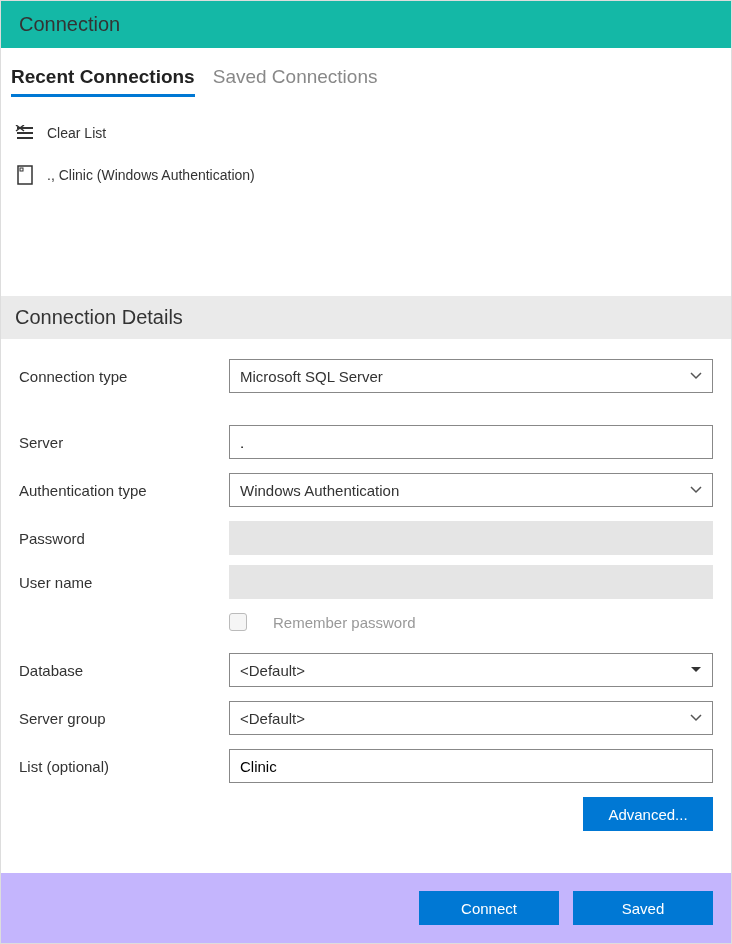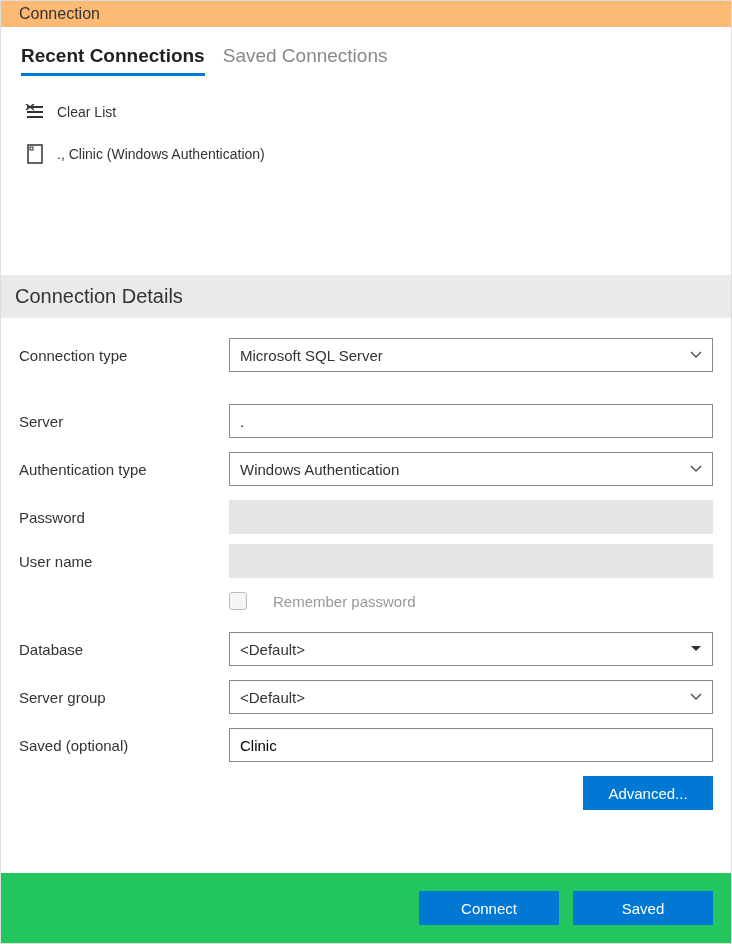--- a/index.html
+++ b/index.html
@@ -8,28 +8,28 @@
       font-size: 14px;
       color: #333;
       width: 732px;
       height: 944px;
       background: #fff;
       border: 1px solid #ddd;
       display: flex;
       flex-direction: column;
     }
     .header-bar {
-      background: #fdba74;
-      padding: 4px 18px;
-      font-size: 16px;
+      background: #14b8a6;
+      padding: 12px 18px;
+      font-size: 20px;
       font-weight: 400;
       color: #333;
     }
     .top-section {
-      padding: 18px 18px 0 20px;
+      padding: 18px 18px 0 10px;
       background: #fff;
       height: 248px;
     }
     .tabs {
       display: flex;
       gap: 18px;
       border-bottom: none;
       margin-bottom: 20px;
       align-items: baseline;
     }
@@ -138,21 +138,21 @@
       min-width: 130px;
       padding: 0 4px;
       border: none;
       background: #0078d4;
       color: #fff;
       font-size: 15px;
       cursor: pointer;
       font-family: inherit;
     }
     .footer {
-      background: #22c55e;
+      background: #c4b5fd;
       padding: 18px;
       display: flex;
       justify-content: flex-end;
       gap: 14px;
     }
     .footer .btn {
       min-width: 140px;
     }
     svg { display: block; }
   </style>
@@ -271,21 +271,21 @@
         <span class="chevron">
           <svg width="12" height="8" viewBox="0 0 12 8">
               <path d="M1 1 L6 6 L11 1" fill="none" stroke="#555" stroke-width="1.5"></path>
             </svg>
         </span>
       </div>
     </div>
   </div>
 
   <div class="form-row">
-    <div class="form-label">Saved (optional)</div>
+    <div class="form-label">List (optional)</div>
     <div class="form-control">
       <input class="input" type="text" value="Clinic" style="">
     </div>
   </div>
 
   <div class="adv-row">
     <button class="btn">Advanced...</button>
   </div>
 
 </div>

